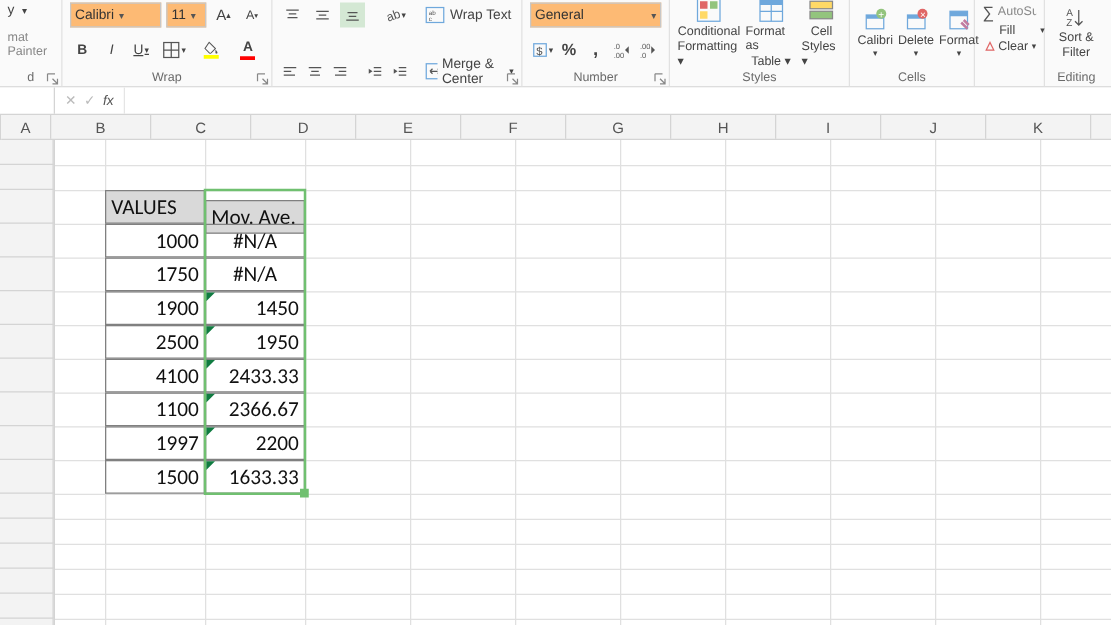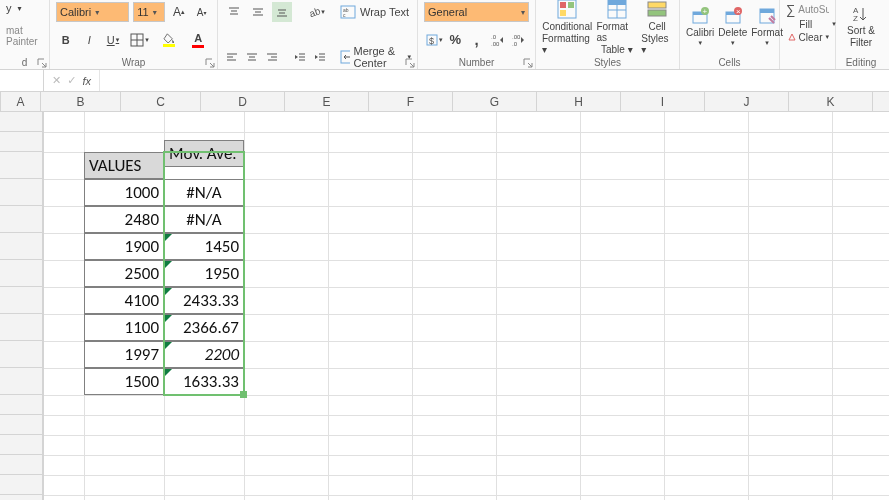--- a/index.html
+++ b/index.html
@@ -434,35 +434,35 @@
           <div class="gh" style="top: 256px;"></div>
           <div class="gh" style="top: 283px;"></div>
           <div class="gh" style="top: 303px;"></div>
           <div class="gh" style="top: 323px;"></div>
           <div class="gh" style="top: 343px;"></div>
           <div class="gh" style="top: 363px;"></div>
           <div class="gh" style="top: 383px;"></div>
         </div>
       <div class="tbl" id="tbl">
           <div class="cell thdr" style="left: 40px; top: 40px; width: 80px; height: 27px; text-align: right;">VALUES</div>
-          <div class="cell thdr" style="left: 120px; top: 28px; width: 80px; height: 27px;">Mov. Ave.</div>
+          <div class="cell thdr" style="left: 120px; top: 48px; width: 80px; height: 27px;">Mov. Ave.</div>
           <div class="cell num bord" style="left: 40px; top: 67px; width: 80px; height: 27px;">1000</div>
           <div class="cell bord" style="left: 120px; top: 67px; width: 80px; height: 27px; justify-content: center;">#N/A</div>
-          <div class="cell num bord" style="left: 40px; top: 94px; width: 80px; height: 27px;">2480</div>
+          <div class="cell num bord" style="left: 40px; top: 94px; width: 80px; height: 27px;">1750</div>
           <div class="cell bord" style="left: 120px; top: 94px; width: 80px; height: 27px; justify-content: center;">#N/A</div>
           <div class="cell num bord" style="left: 40px; top: 121px; width: 80px; height: 27px;">1900</div>
           <div class="cell num bord" style="left: 120px; top: 121px; width: 80px; height: 27px;">1450<div class="errmark"></div></div>
           <div class="cell num bord" style="left: 40px; top: 148px; width: 80px; height: 27px;">2500</div>
           <div class="cell num bord" style="left: 120px; top: 148px; width: 80px; height: 27px;">1950<div class="errmark"></div></div>
           <div class="cell num bord" style="left: 40px; top: 175px; width: 80px; height: 27px;">4100</div>
           <div class="cell num bord" style="left: 120px; top: 175px; width: 80px; height: 27px;">2433.33<div class="errmark"></div></div>
           <div class="cell num bord" style="left: 40px; top: 202px; width: 80px; height: 27px;">1100</div>
           <div class="cell num bord" style="left: 120px; top: 202px; width: 80px; height: 27px;">2366.67<div class="errmark"></div></div>
           <div class="cell num bord" style="left: 40px; top: 229px; width: 80px; height: 27px;">1997</div>
-          <div class="cell num bord" style="left: 120px; top: 229px; width: 80px; height: 27px; font-style: italic;">2200<div class="errmark"></div></div>
+          <div class="cell num bord" style="left: 120px; top: 229px; width: 80px; height: 27px;">2200<div class="errmark"></div></div>
           <div class="cell num bord" style="left: 40px; top: 256px; width: 80px; height: 27px;">1500</div>
           <div class="cell num bord" style="left: 120px; top: 256px; width: 80px; height: 27px;">1633.33<div class="errmark"></div></div>
         </div>
       <div class="selbox" id="selbox" style="left: 119px; top: 39px; width: 82px; height: 245px;">
           <div class="fillh"></div>
         </div>
     </div>
   </div>
 </div>
 

